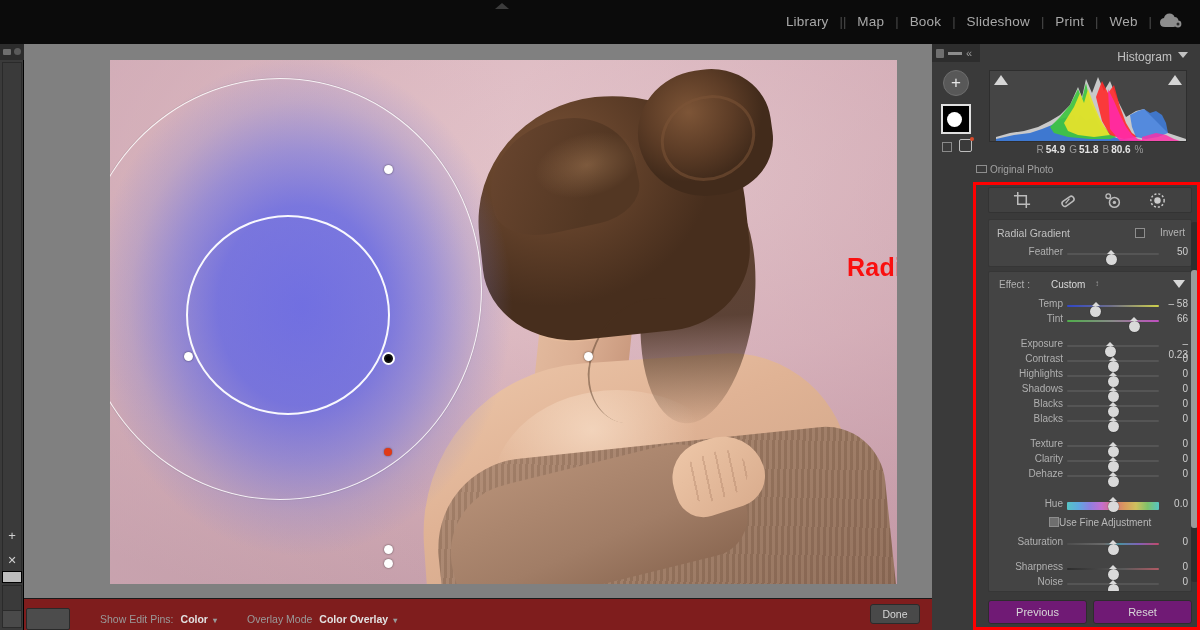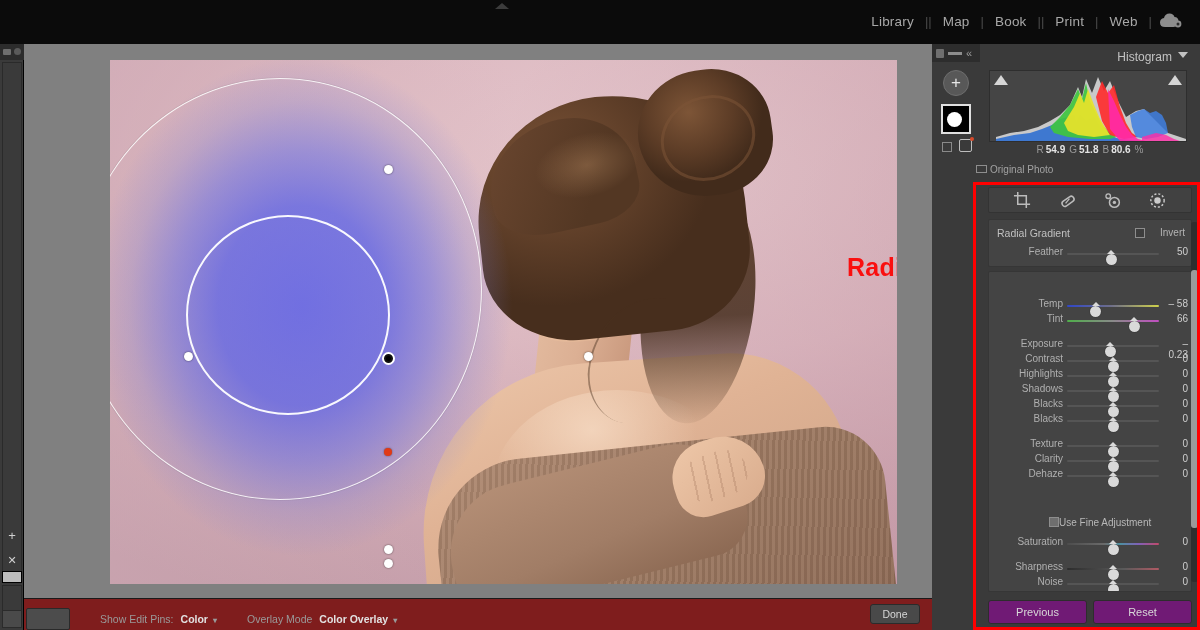--- a/index.html
+++ b/index.html
@@ -376,20 +376,21 @@
   <div class="topbar">
     <div class="top-collapse"></div>
     <div class="menu">
       <div class="menu-item">Library</div>
       <div class="menu-sep">|</div>
       <div class="menu-sep">|</div>
       <div class="menu-item">Map</div>
       <div class="menu-sep">|</div>
       <div class="menu-item">Book</div>
       <div class="menu-sep">|</div>
+      <div class="menu-item">Slideshow</div>
       <div class="menu-sep">|</div>
       <div class="menu-item">Print</div>
       <div class="menu-sep">|</div>
       <div class="menu-item">Web</div>
       <div class="menu-sep">|</div>
       <div class="cloud-icon">
         <svg width="26" height="20" viewBox="0 0 26 20">
           <path d="M7 15 q-5 0 -5 -4.5 q0 -4 4 -4.5 q1 -4.5 5.5 -4.5 q4 0 5 3.5 q4 0 4 4.5 q0 5 -5 5.5 z" fill="#8d8d8d"></path>
           <circle cx="20" cy="12" r="3.4" fill="#8d8d8d"></circle>
           <circle cx="20" cy="12" r="1.5" fill="#2a2a2a"></circle>
@@ -549,20 +550,26 @@
           <span class="track plain">
             <span class="knob" id="feather-knob" style="left: 48%;"></span>
           </span>
           <span class="val">50</span>
         </div>
       </div>
 
       <div class="sec-box sec-b">
         <div class="clip-hide">
 
+          <div class="row" style="top:4px;">
+            <span class="effect-lbl">Effect :</span>
+            <span class="effect-val">Custom</span>
+            <span class="effect-spin">↕</span>
+            <span class="effect-caret"></span>
+          </div>
 
           <div id="slider-stack">
               <div class="row" style="top: 26px;">
                 <span class="lbl lbl-w">Temp</span>
                 <span class="track grad-temp">
                   <span class="knob" style="left: 31%;"></span>
                 </span>
                 <span class="val">– 58</span>
               </div>
               <div class="row" style="top: 41px;">
@@ -630,20 +637,27 @@
               </div>
               <div class="row" style="top: 196px;">
                 <span class="lbl lbl-w">Dehaze</span>
                 <span class="track plain">
                   <span class="knob" style="left: 50%;"></span>
                 </span>
                 <span class="val">0</span>
               </div>
             </div>
 
+          <div class="row" id="hue-row" style="top: 226px;">
+            <span class="lbl lbl-w">Hue</span>
+            <span class="track grad-hue">
+              <span class="knob" id="hue-knob" style="left: 50%; top: -1px;"></span>
+            </span>
+            <span class="val">0.0</span>
+          </div>
 
           <div class="row" id="fine-row" style="top: 243px;">
             <span class="fine-chk"></span>
             <span class="fine-lbl">Use Fine Adjustment</span>
           </div>
 
           <div id="slider-stack2">
               <div class="row" style="top: 264px;">
                 <span class="lbl lbl-w">Saturation</span>
                 <span class="track grad-sat">

